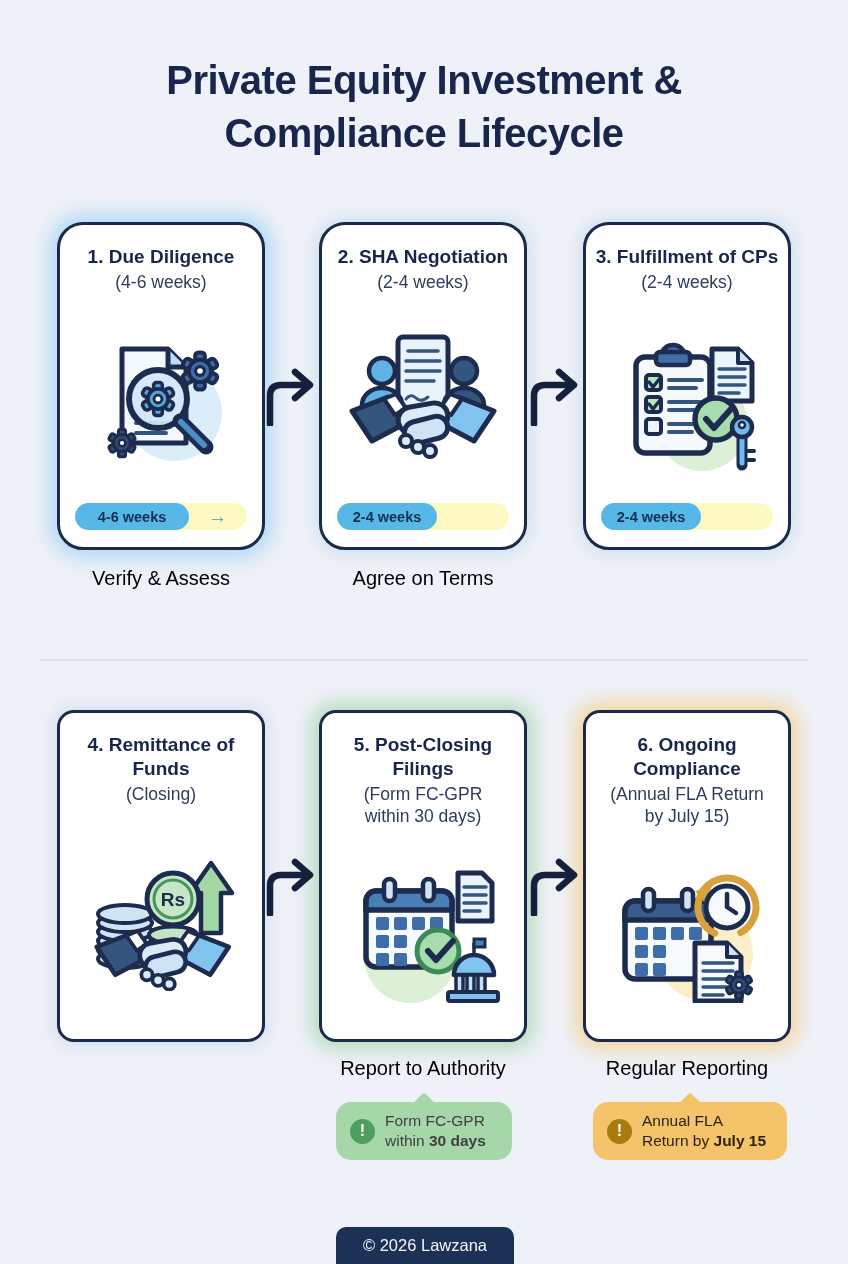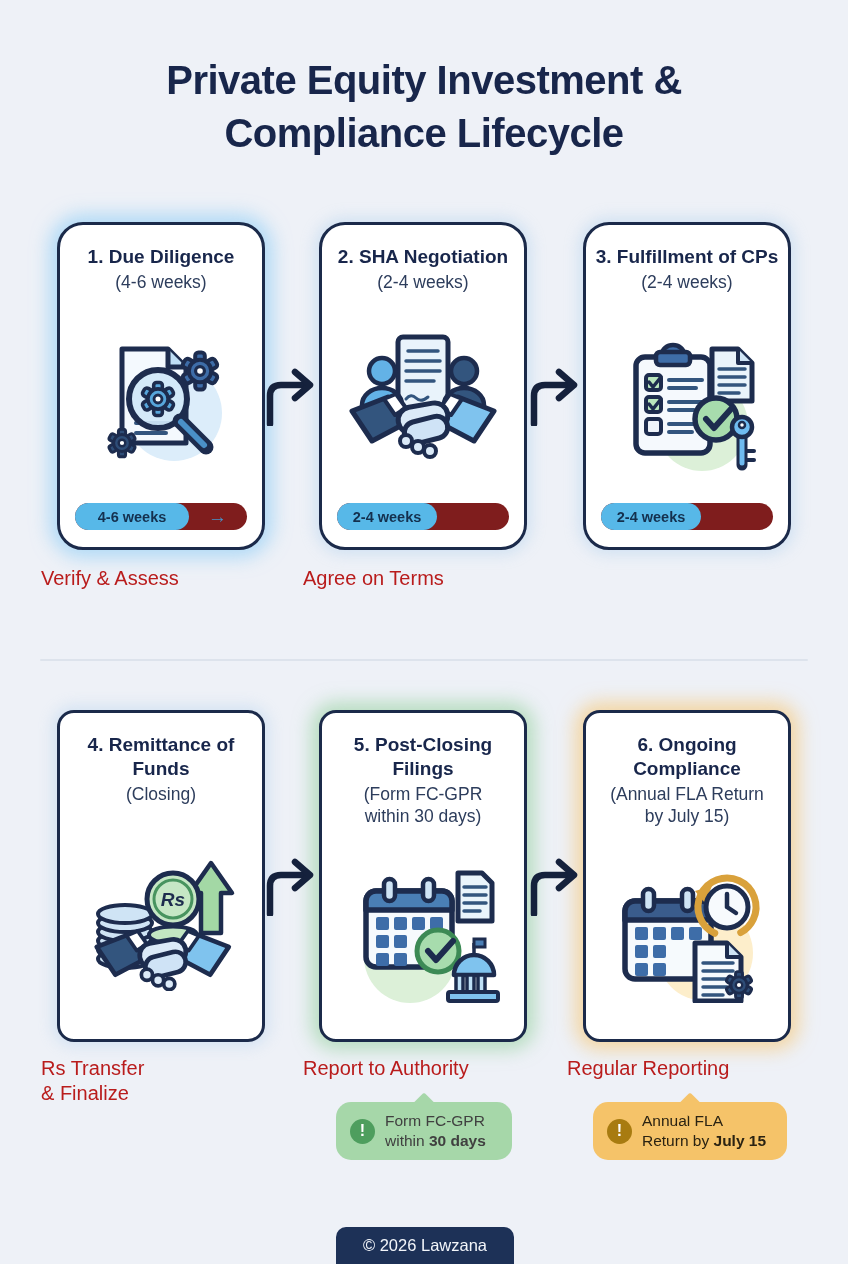--- a/index.html
+++ b/index.html
@@ -26,36 +26,36 @@
   .card5{left:319px;box-shadow:0 0 18px 8px rgba(140,205,150,.55);}
   .card6{left:583px;box-shadow:0 0 18px 8px rgba(246,196,110,.6);}
   .card-title{
     font-size:19px;font-weight:bold;color:#18264b;text-align:center;
     line-height:1.25;white-space:pre-line;
   }
   .card-sub{
     font-size:17.5px;color:#2d3d5c;text-align:center;line-height:1.28;
     margin-top:2px;white-space:pre-line;
   }
-  .card-icon{flex:1;display:flex;align-items:center;justify-content:center;width:100%;font-style:italic;}
+  .card-icon{flex:1;display:flex;align-items:center;justify-content:center;width:100%;}
   .card-icon svg{display:block;}
   svg text{font-family:"Liberation Sans",sans-serif;}
   .pill-track{
-    position:relative;width:172px;height:27px;background:#7f1d1d;border-radius:14px;
+    position:relative;width:172px;height:27px;background:#fef9c3;border-radius:14px;
     display:flex;align-items:center;margin-bottom:5px;flex:0 0 auto;
   }
   .pill{
     height:27px;border-radius:14px;background:#57b8e8;color:#14304e;
     font-weight:bold;font-size:14.5px;display:flex;align-items:center;justify-content:center;
   }
   .pill-w1{width:114px;}
   .pill-w2{width:100px;}
   .pill-arrow{position:absolute;right:20px;color:#4795cc;font-size:19px;font-weight:bold;line-height:1;}
   .caption{
-    position:absolute;width:240px;font-size:20px;color:#b91c1c;
+    position:absolute;width:240px;text-align:center;font-size:20px;color:#000000;
     line-height:1.25;white-space:pre-line;
   }
   .cap-r1{top:566px;}
   .cap-r2{top:1056px;}
   .cap-c1{left:41px;}
   .cap-c2{left:303px;}
   .cap-c3{left:567px;}
   .divider{position:absolute;top:659px;left:40px;width:768px;height:2px;background:#dde3ec;border-radius:1px;}
   .flow-arrow{position:absolute;width:64px;height:70px;}
   .fa1{left:258px;top:356px;}
@@ -366,22 +366,20 @@
             <rect x="-6" y="-23" width="12" height="46" rx="4" transform="rotate(60)"></rect>
             <rect x="-6" y="-23" width="12" height="46" rx="4" transform="rotate(-60)"></rect>
             <circle r="14"></circle>
           </g>
           <circle r="5.5" fill="#fff" stroke="#1d2c4e" stroke-width="4"></circle>
         </g>
       </svg>
     </div>
   </section>
 
-  <div class="caption cap-r2 cap-c1">Rs Transfer
-&amp; Finalize</div>
   <div class="caption cap-r2 cap-c2">Report to Authority</div>
   <div class="caption cap-r2 cap-c3">Regular Reporting</div>
 
   <svg class="flow-arrow fa1" viewBox="0 0 64 70">
     <path d="M12 68 V40 q0 -11 11 -11 h26" fill="none" stroke="#15213c" stroke-width="6.5" stroke-linecap="round"></path>
     <path d="M37 16 L52 29 L37 42" fill="none" stroke="#15213c" stroke-width="6.5" stroke-linecap="round" stroke-linejoin="round"></path>
   </svg>
   <svg class="flow-arrow fa2" viewBox="0 0 64 70">
     <path d="M12 68 V40 q0 -11 11 -11 h26" fill="none" stroke="#15213c" stroke-width="6.5" stroke-linecap="round"></path>
     <path d="M37 16 L52 29 L37 42" fill="none" stroke="#15213c" stroke-width="6.5" stroke-linecap="round" stroke-linejoin="round"></path>

